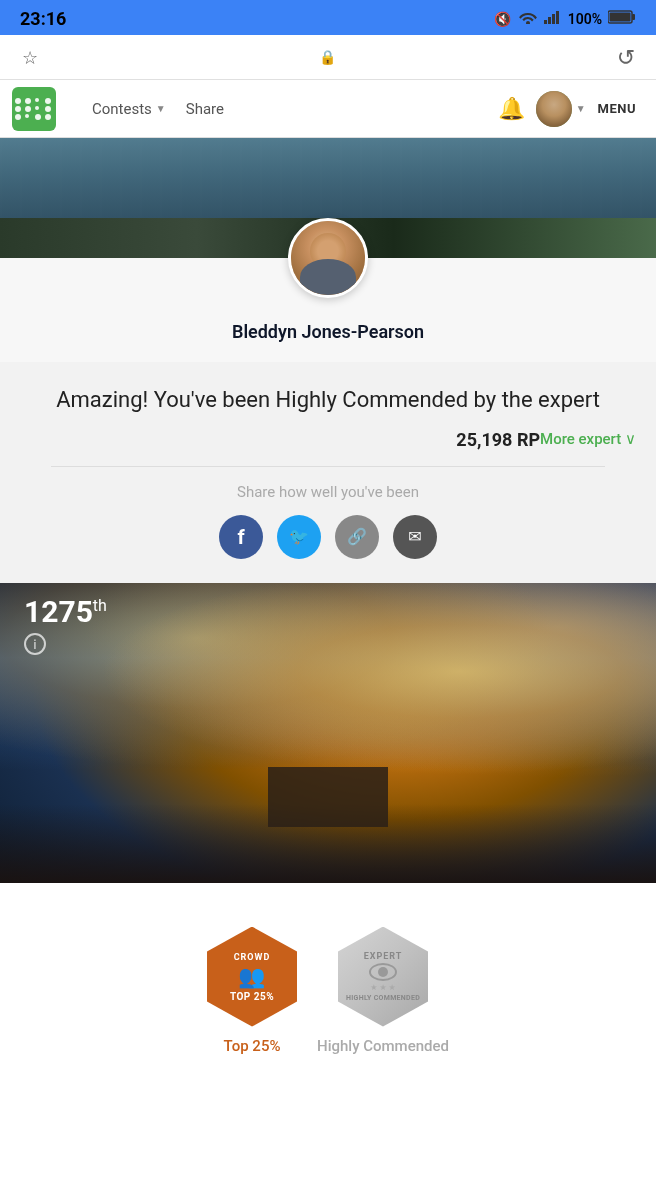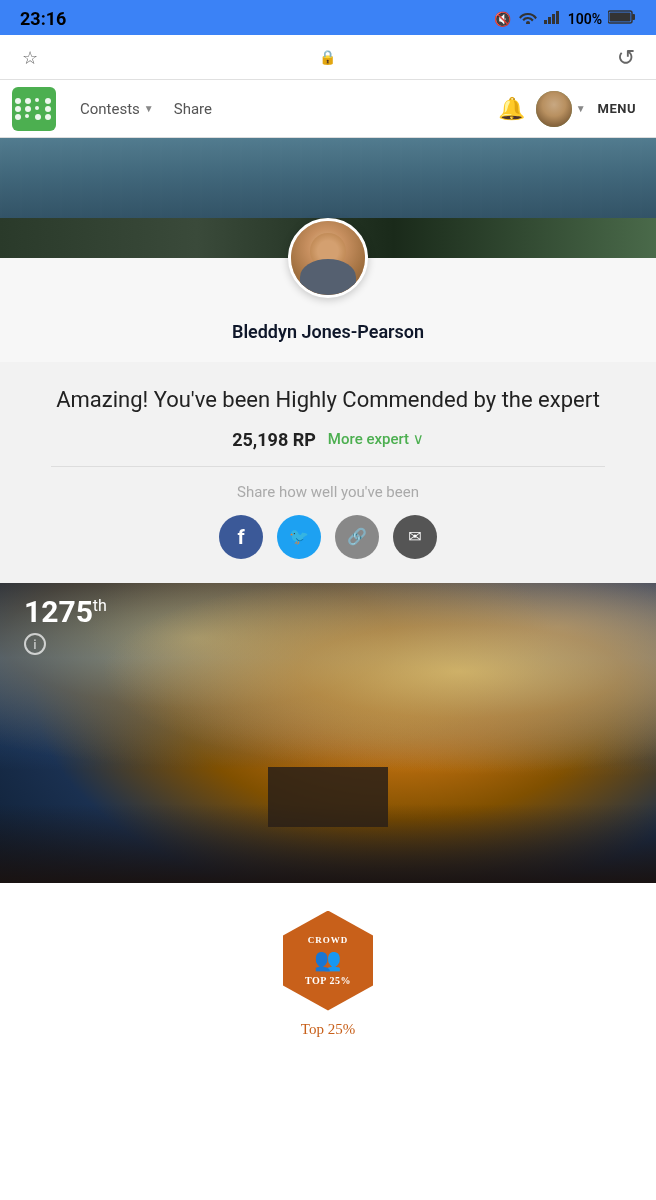--- a/index.html
+++ b/index.html
@@ -79,21 +79,21 @@
       width: 6px;
       height: 6px;
       background: rgba(255,255,255,0.9);
       border-radius: 50%;
     }
     .nav-logo-dot.small { width: 4px; height: 4px; }
     .nav-items {
       display: flex;
       align-items: center;
       flex: 1;
-      padding-left: 16px;
+      padding-left: 28px;
       gap: 4px;
     }
     .nav-item {
       font-size: 15px;
       color: #555;
       padding: 6px 8px;
       display: flex;
       align-items: center;
       gap: 4px;
       cursor: pointer;
@@ -333,25 +333,24 @@
       margin-top: 6px;
       cursor: pointer;
     }
 
     
     .badges-section {
       background: #fff;
       display: flex;
       justify-content: center;
       gap: 20px;
-      padding: 28px 20px 30px;
+      padding: 44px 20px 30px;
       position: relative;
       top: -40px;
       margin-bottom: -40px;
-      font-family: Liberation Serif, serif;
     }
     .badge-item {
       display: flex;
       flex-direction: column;
       align-items: center;
       gap: 10px;
     }
 
     
     .badge-crowd {
@@ -515,21 +514,21 @@
     <div class="profile-avatar-inner">
       <div class="profile-avatar-head"></div>
       <div class="profile-avatar-body"></div>
     </div>
   </div>
   <div class="profile-name">Bleddyn Jones-Pearson</div>
 </div>
 
 <div class="achievement-section">
   <div class="achievement-title">Amazing! You've been Highly Commended by the expert</div>
-  <div style="display:flex; justify-content:center; align-items:center; gap:12px; margin-bottom: 4px;">
+  <div style="display:flex; justify-content:flex-end; align-items:center; gap:0; margin-bottom: 4px;">
     <span class="achievement-rp">25,198 RP</span>
     <span class="achievement-more">More expert ∨</span>
   </div>
   <hr class="achievement-divider">
   <div class="share-text">Share how well you've been</div>
   <div class="share-buttons">
     <div class="share-btn facebook">
       <span style="font-weight:700; font-size:20px;">f</span>
     </div>
     <div class="share-btn twitter">
@@ -562,13 +561,30 @@
 <div class="badges-section">
   <div class="badge-item">
     <div class="badge-crowd">
       <span class="badge-label-top">CROWD</span>
       <div class="badge-icon-area">👥</div>
       <span class="badge-text">TOP 25%</span>
     </div>
     <span class="badge-caption-crowd">Top 25%</span>
   </div>
 
+  <div class="badge-item">
+    <div class="badge-expert">
+      <div class="expert-inner">
+        <span class="badge-label-top" style="color:#888;">EXPERT</span>
+        <div class="expert-eye">
+          <div class="expert-pupil"></div>
+        </div>
+        <div class="expert-stars">
+          <span>★</span>
+          <span>★</span>
+          <span>★</span>
+        </div>
+        <span style="font-size:7px; color:#888; font-weight:700; letter-spacing:0.3px; text-align:center; line-height:1.2;">HIGHLY COMMENDED</span>
+      </div>
+    </div>
+    <span class="badge-caption-expert">Highly Commended</span>
+  </div>
 </div>
 
 </body></html>

